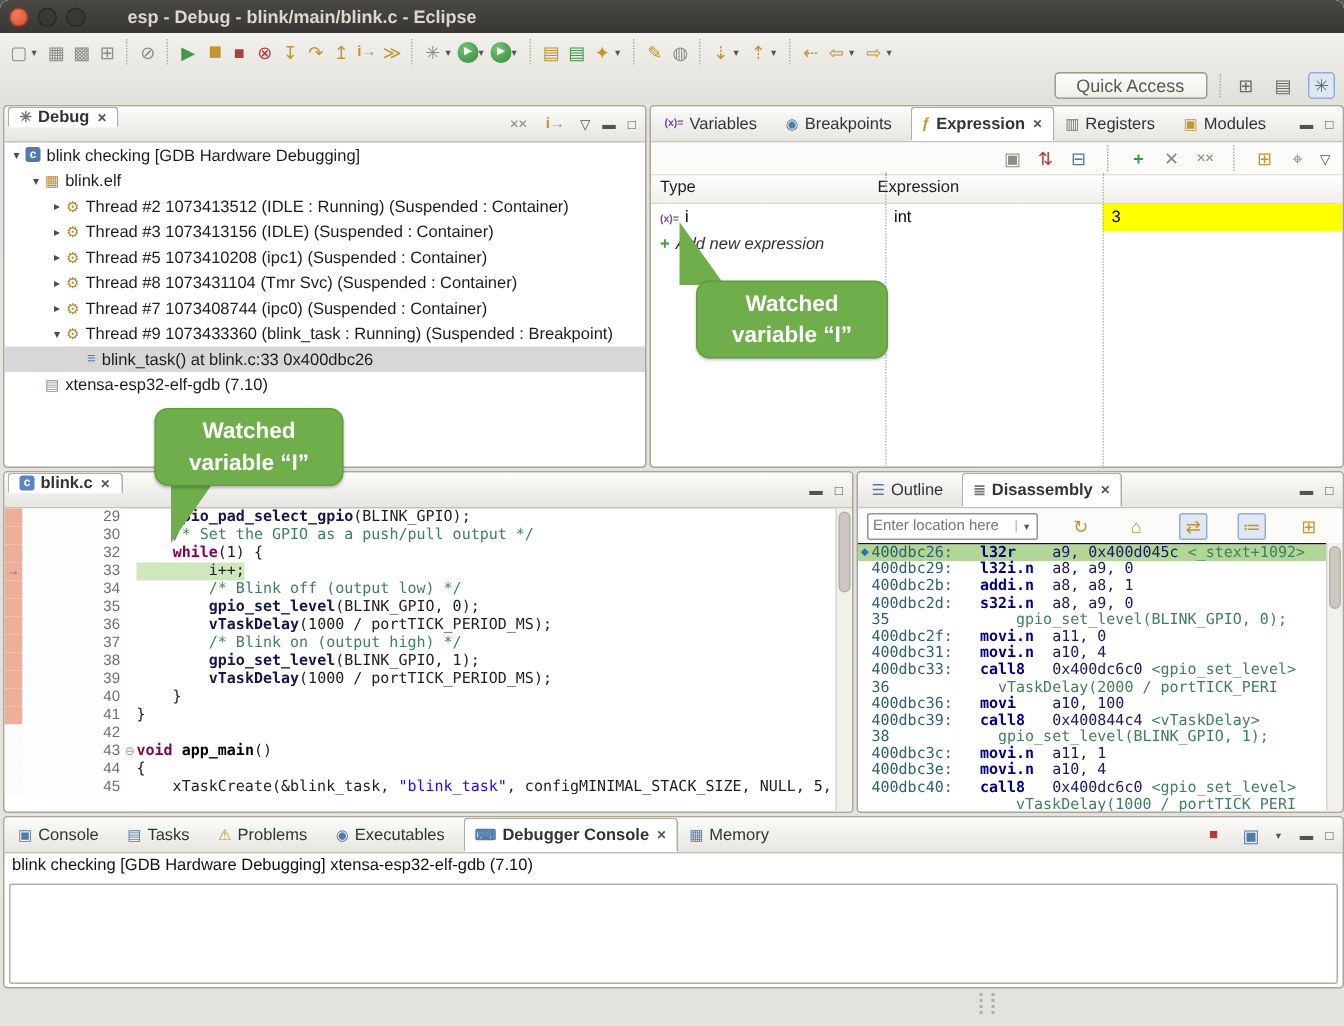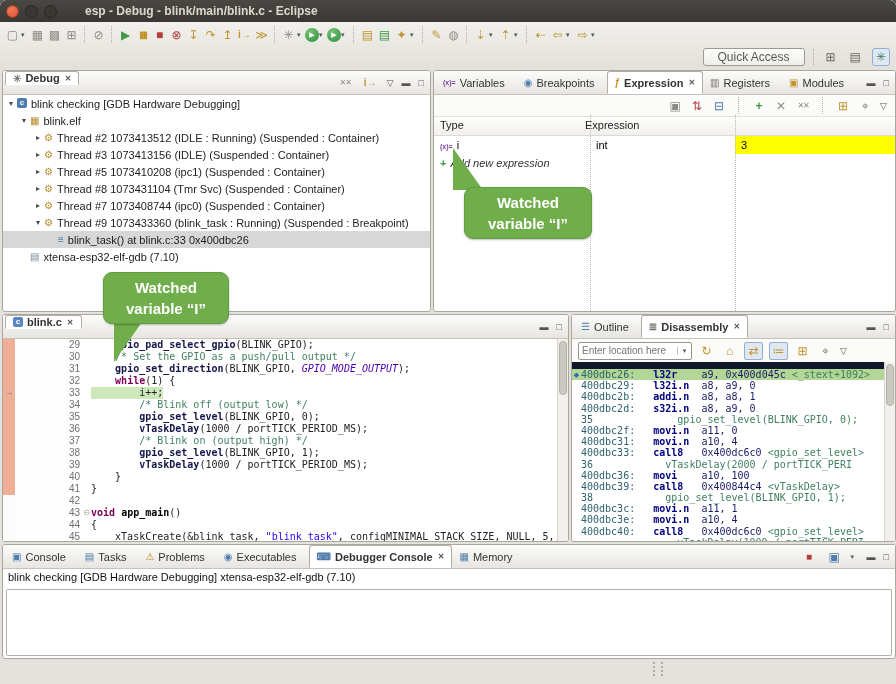--- a/index.html
+++ b/index.html
@@ -68,21 +68,21 @@
   .el.cur .ltx{background:linear-gradient(to right,#cfe8bb 0,#cfe8bb 92px,rgba(255,255,255,0) 92px);}
   .tk-p{color:#222}.tk-kw{color:#7f0055;font-weight:bold}.tk-cm{color:#3f7f5f}
   .tk-str{color:#2a00ff}.tk-mac{color:#4b00b0;font-style:italic}
   .tk-fn{color:#16164a;font-weight:bold}.tk-fnb{color:#000;font-weight:bold}
   .tk-addr{color:#2e616e}.tk-mn{color:#000080;font-weight:bold}.tk-op{color:#1a1a66}
   .tk-sym{color:#3f7f5f}.tk-src{color:#3f7f5f}
   .vsb{position:absolute;top:24px;bottom:0;right:0;width:10px;background:#f1f0ec;border-left:1px solid #d8d5cf;}
   .vsb .thumb{position:absolute;left:1px;right:1px;height:52px;background:#cbc8c1;border-radius:4px;border:1px solid #b5b2aa;}
   
   #dasmPanel{left:571px;top:246px;width:323px;height:226px;}
-  #dasmTools{height:23px;display:flex;align-items:center;gap:6px;padding:0 6px;background:#fbfbfa;border-bottom:7px solid #0f172a;}
+  #dasmTools{height:23px;display:flex;align-items:center;gap:20px;padding:0 6px;background:#fbfbfa;border-bottom:1px solid #0f172a;}
   #locCombo{display:flex;align-items:center;border:1px solid #97948d;background:#fff;height:16px;width:112px;border-radius:2px;}
   #locInput{border:0;outline:0;flex:1;font-size:10px;color:#444;padding:0 3px;min-width:0;background:transparent;font-family:"Liberation Sans",sans-serif;}
   #locDrop{width:13px;font-size:7px;color:#555;text-align:center;border-left:1px solid #c5c2bb;}
   .toggled{background:#dfe8f2;border:1px solid #8fb0d4;border-radius:2px;}
   .dl{display:flex;height:11.2px;line-height:11.2px;font-size:10px;}
   .dl .dmk{width:9px;flex:none;text-align:center;color:#2f6fb7;font-size:7px;}
   .dl.hl{background:#b2d695;}
   
   #consolePanel{left:2px;top:476px;width:892px;height:113px;}
   #consHeader{font-size:11px;color:#111;padding:2px 5px;}
@@ -321,26 +321,20 @@
             <span class="ltx"><span class="tk-p">    </span><span class="tk-fn">gpio_pad_select_gpio</span><span class="tk-p">(BLINK_GPIO);</span></span>
           </div>
           <div class="el band">
             <span class="ruler"></span>
             <span class="lno">30</span>
             <span class="fold"></span>
             <span class="ltx"><span class="tk-p">    </span><span class="tk-cm">/* Set the GPIO as a push/pull output */</span></span>
           </div>
           <div class="el band">
             <span class="ruler"></span>
-            <span class="lno">31</span>
-            <span class="fold"></span>
-            <span class="ltx"><span class="tk-p">    </span><span class="tk-fn">gpio_set_direction</span><span class="tk-p">(BLINK_GPIO, </span><span class="tk-mac">GPIO_MODE_OUTPUT</span><span class="tk-p">);</span></span>
-          </div>
-          <div class="el band">
-            <span class="ruler"></span>
             <span class="lno">32</span>
             <span class="fold"></span>
             <span class="ltx"><span class="tk-p">    </span><span class="tk-kw">while</span><span class="tk-p">(1) {</span></span>
           </div>
           <div class="el band cur">
             <span class="ruler">→</span>
             <span class="lno">33</span>
             <span class="fold"></span>
             <span class="ltx"><span class="tk-p">        i++;</span></span>
           </div>

